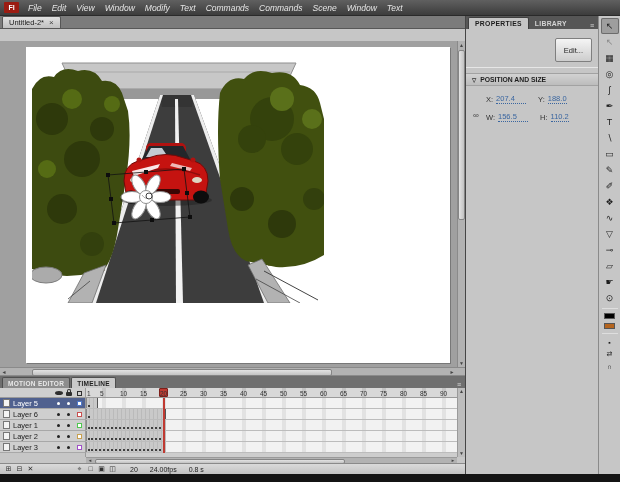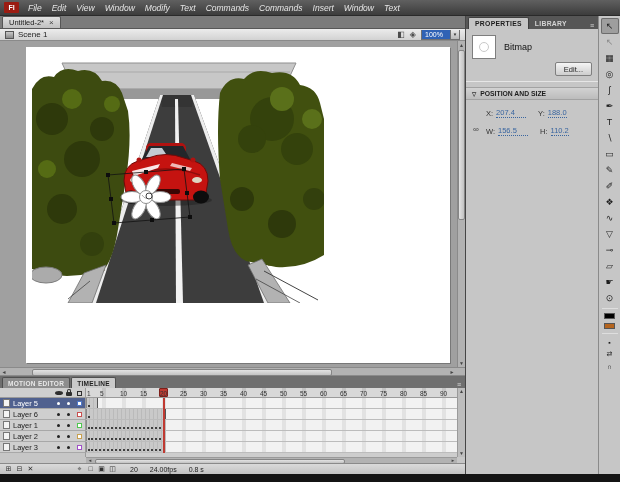--- a/index.html
+++ b/index.html
@@ -92,21 +92,21 @@
   .props-tabs{height:13px;background:#565656;display:flex;align-items:flex-end;padding-left:2px;}
   .ptab{height:12px;padding:0 6px;font-size:6.8px;font-weight:bold;letter-spacing:.3px;display:flex;align-items:center;white-space:nowrap;}
   .ptab.active{background:#c6c6c6;color:#1d1d1d;border-radius:2px 2px 0 0;border:1px solid #3f3f3f;border-bottom:none;}
   .ptab.inactive{color:#d4d4d4;}
   .props-menu{margin-left:auto;color:#ddd;font-size:7px;padding-right:4px;}
   .props-body{position:relative;padding:6px;}
   .bitmap-row{display:flex;gap:8px;align-items:center;}
   .thumb{width:24px;height:24px;background:#fff;border:1px solid #7e7e7e;position:relative;flex:none;}
   .thumb::after{content:"";position:absolute;left:6px;top:6px;right:6px;bottom:6px;border:1px solid #c9c9c9;border-radius:50%;}
   .obj-type{font-size:9px;color:#111;}
-  .btn{height:14px;padding:0 8px;font-size:7.5px;background:linear-gradient(#f5f5f5,#cdcdcd);border:1px solid #7f7f7f;border-radius:2px;color:#1f1f1f;display:inline-flex;align-items:center;white-space:nowrap;}
+  .btn{height:24px;padding:0 8px;font-size:7.5px;background:linear-gradient(#f5f5f5,#cdcdcd);border:1px solid #7f7f7f;border-radius:2px;color:#1f1f1f;display:inline-flex;align-items:center;white-space:nowrap;}
   .edit-row{display:flex;justify-content:flex-end;margin-top:3px;}
   .pdivider{height:1px;background:#9c9c9c;border-bottom:1px solid #e6e6e6;margin:5px -6px;}
   .instance-row{display:flex;align-items:center;gap:3px;}
   .instance-text{font-size:7px;color:#2c2c2c;flex:1;white-space:nowrap;overflow:hidden;}
   .section-head{margin:5px -6px 0;background:linear-gradient(#d2d2d2,#bcbcbc);border-top:1px solid #a2a2a2;border-bottom:1px solid #a2a2a2;padding:2px 6px;font-size:6.8px;font-weight:bold;color:#1d1d1d;display:flex;gap:4px;align-items:center;}
   .tri{font-size:5.5px;color:#333;}
   .pos-row{position:relative;display:flex;align-items:center;margin-top:8px;padding-left:14px;font-size:7.5px;}
   .plabel{color:#333;margin-right:3px;}
   .hot{color:#3a66a0;border-bottom:1px dotted #3a66a0;}
   .pval{min-width:30px;margin-right:12px;}
@@ -133,45 +133,33 @@
     <div class="logo">Fl</div>
     <div id="menu-items" style="display:flex;font-style:italic;">
         <span class="menu-item">File</span>
         <span class="menu-item">Edit</span>
         <span class="menu-item">View</span>
         <span class="menu-item">Window</span>
         <span class="menu-item">Modify</span>
         <span class="menu-item">Text</span>
         <span class="menu-item">Commands</span>
         <span class="menu-item">Commands</span>
-        <span class="menu-item">Insert</span>
+        <span class="menu-item">Scene</span>
         <span class="menu-item">Window</span>
         <span class="menu-item">Text</span>
       </div>
   </div>
 
   <div class="tabbar">
     <div class="doc-tab">
       <span>Untitled-2*</span>
       <span class="tab-close">×</span>
     </div>
   </div>
 
-  <div class="editbar">
-    <span class="scene-ic"></span>
-    <span class="scene-label">Scene 1</span>
-    <div class="eb-right">
-      <span class="eb-ic">◧</span>
-      <span class="eb-ic">◈</span>
-      <span class="zoom-combo">
-        <span class="zoom-val">100%</span>
-        <span class="zoom-btn">▼</span>
-      </span>
-    </div>
-  </div>
 
   <div class="stage-wrap">
     <div class="stage">
       <svg class="artwork" width="292" height="244" viewBox="0 0 292 244">
 
         <g>
           <polygon points="30,4 264,4 252,30 42,30" fill="#c7c7c7" stroke="#8f8f8f" stroke-width="1"></polygon>
           <polygon points="42,30 252,30 246,40 48,40" fill="#989898"></polygon>
           <line x1="36" y1="13" x2="258" y2="13" stroke="#b3b3b3" stroke-width="1.5"></line>
         </g>
@@ -379,24 +367,20 @@
     </div>
   </div>
 
   <div class="props">
     <div class="props-tabs">
       <div class="ptab active">PROPERTIES</div>
       <div class="ptab inactive">LIBRARY</div>
       <span class="props-menu">≡</span>
     </div>
     <div class="props-body">
-      <div class="bitmap-row">
-        <div class="thumb"></div>
-        <span class="obj-type">Bitmap</span>
-      </div>
       <div class="edit-row">
         <span class="btn">Edit...</span>
       </div>
       <div class="pdivider"></div>
       <div class="section-head">
         <span class="tri">▽</span>
         <span>POSITION AND SIZE</span>
       </div>
       <div class="pos-row">
         <span class="plabel">X:</span>

